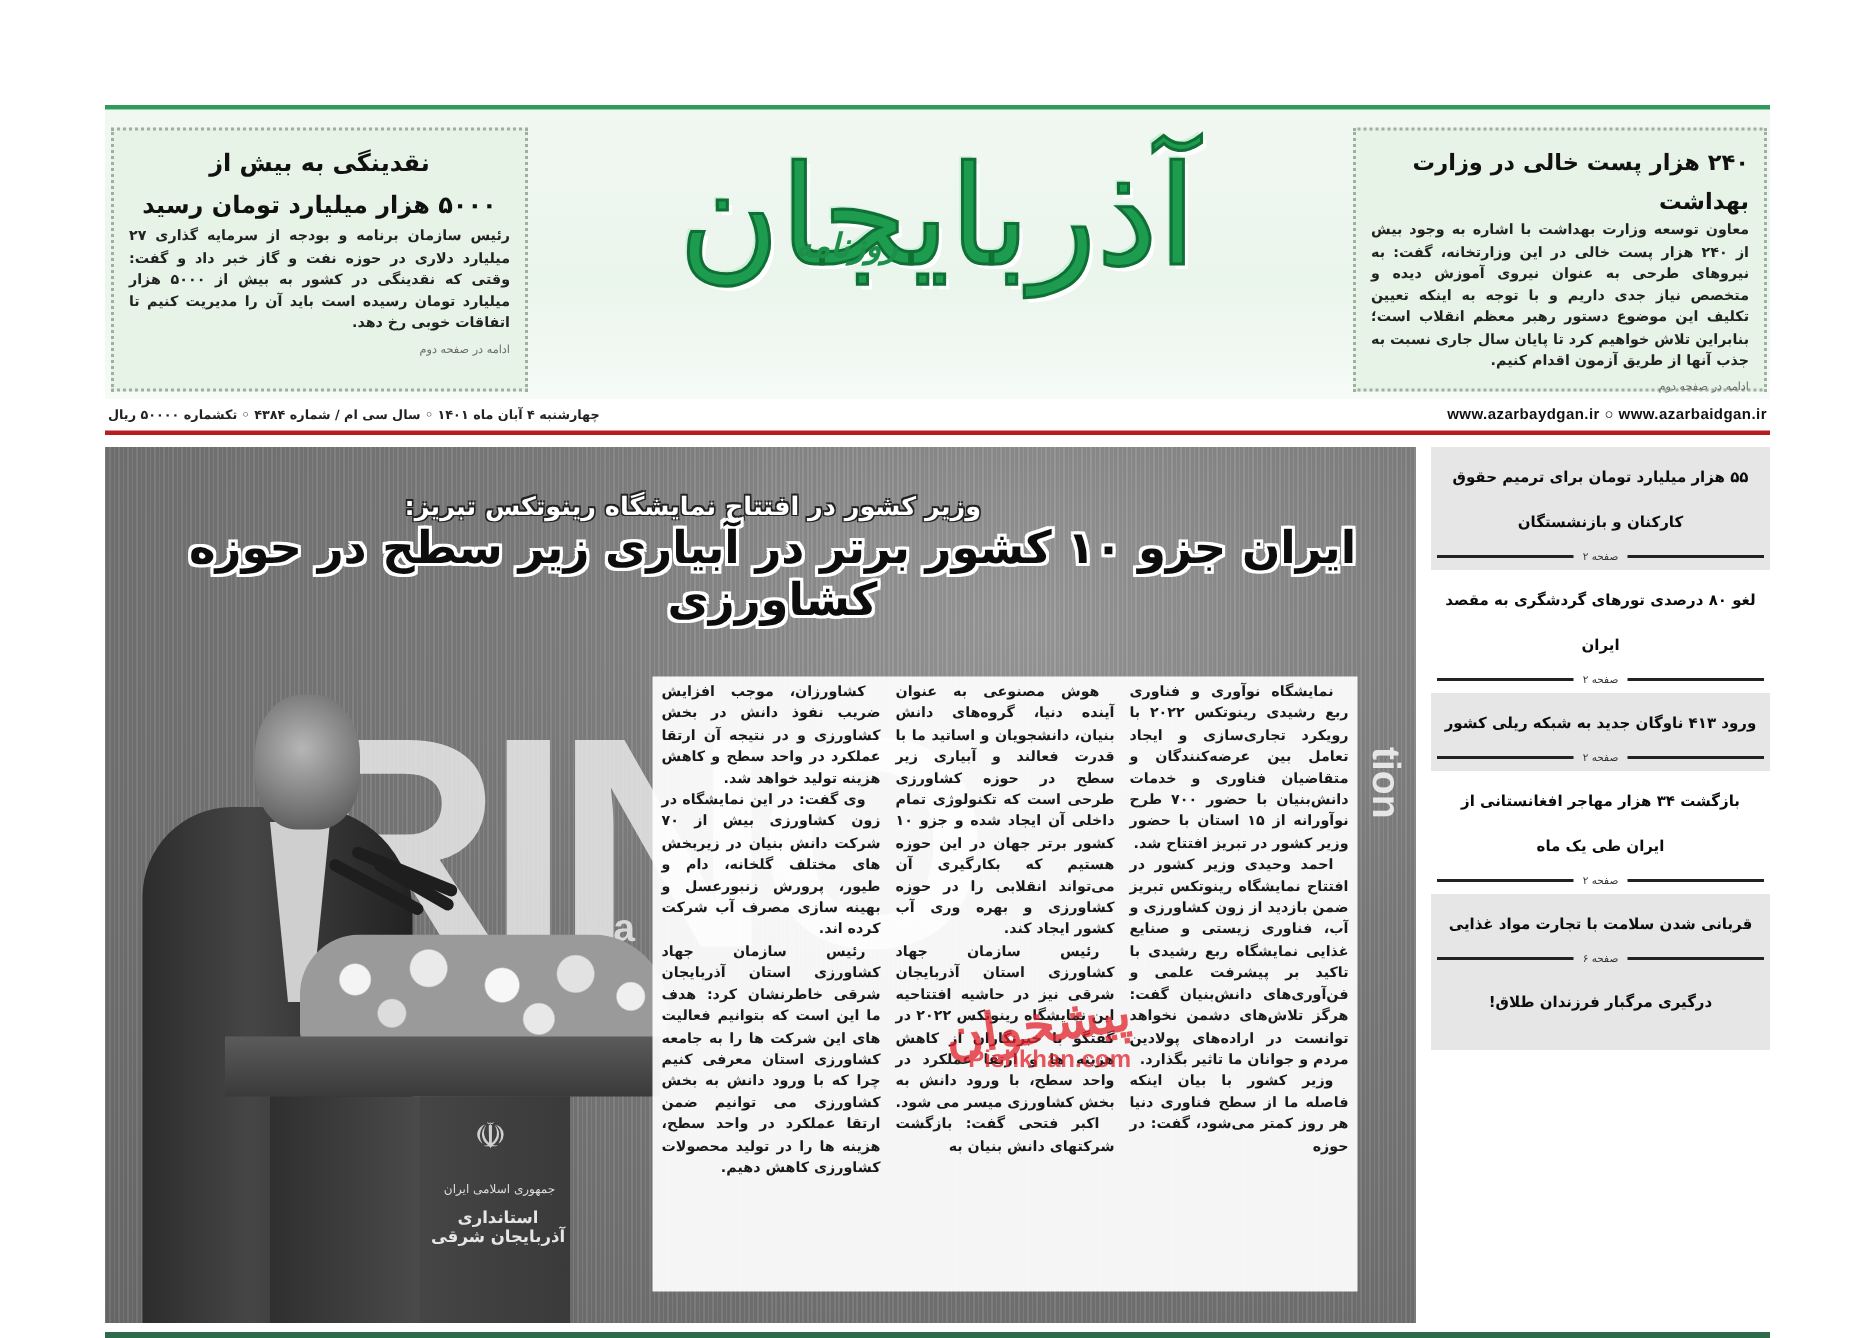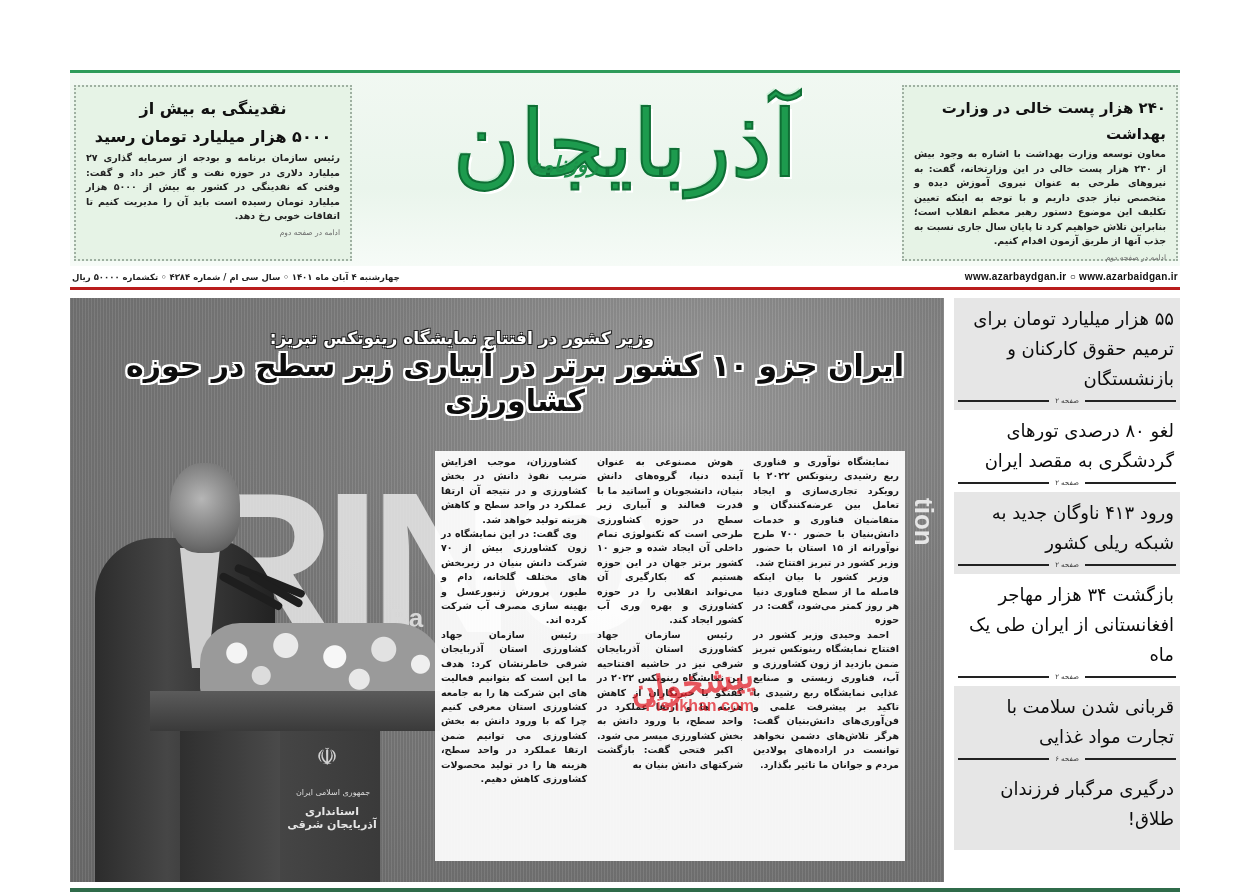--- a/index.html
+++ b/index.html
@@ -152,21 +152,21 @@
   }
   .watermark .wm-fa { font-family: "DejaVu Serif", serif; font-size: 34px; font-weight: bold; transform: rotate(-8deg); display: block; }
   .watermark .wm-en { font-family: "Liberation Sans", sans-serif; font-size: 16px; font-weight: bold; display: block; margin-top: -6px; margin-left: 8px; }
 
   
   .sidebar { position: absolute; left: 884px; top: 228px; width: 226px; height: 584px; }
   .teaser {
     position: relative; width: 226px; padding: 6px 6px 16px; direction: rtl; text-align: center;
   }
   .teaser.shaded { background: #e6e6e6; }
-  .teaser h3 { font-size: 18px; font-weight: normal; line-height: 30px; color: #0c0c0c; text-align: right; }
+  .teaser h3 { font-size: 10px; font-weight: bold; line-height: 30px; color: #0c0c0c; }
   .teaser .ref {
     position: absolute; left: 4px; right: 4px; bottom: 4px; height: 10px;
     display: flex; align-items: center; justify-content: center;
   }
   .teaser .ref::before, .teaser .ref::after {
     content: ""; flex: 1; height: 1.5px; background: #222;
   }
   .teaser .ref span { font-size: 7px; color: #333; padding: 0 6px; direction: rtl; }
 
   .footer-bar {
@@ -224,22 +224,22 @@
       <div class="lectern-body"></div>
       <div class="lectern-panel"></div>
       <div class="emblem">☫</div>
       <div class="lectern-label1">جمهوری اسلامی ایران</div>
       <div class="lectern-label2">استانداری آذربایجان شرقی</div>
     </div>
 
     <div class="columns">
       <div class="col">
         <p>نمایشگاه نوآوری و فناوری ربع رشیدی رینوتکس ۲۰۲۲ با رویکرد تجاری‌سازی و ایجاد تعامل بین عرضه‌کنندگان و متقاضیان فناوری و خدمات دانش‌بنیان با حضور ۷۰۰ طرح نوآورانه از ۱۵ استان با حضور وزیر کشور در تبریز افتتاح شد.</p>
+        <p>احمد وحیدی وزیر کشور در افتتاح نمایشگاه رینوتکس تبریز ضمن بازدید از زون کشاورزی و آب، فناوری زیستی و صنایع غذایی نمایشگاه ربع رشیدی با تاکید بر پیشرفت علمی و فن‌آوری‌های دانش‌بنیان گفت: هرگز تلاش‌های دشمن نخواهد توانست در اراده‌های پولادین مردم و جوانان ما تاثیر بگذارد.</p>
         <p>وزیر کشور با بیان اینکه فاصله ما از سطح فناوری دنیا هر روز کمتر می‌شود، گفت: در حوزه</p>
-        <p>احمد وحیدی وزیر کشور در افتتاح نمایشگاه رینوتکس تبریز ضمن بازدید از زون کشاورزی و آب، فناوری زیستی و صنایع غذایی نمایشگاه ربع رشیدی با تاکید بر پیشرفت علمی و فن‌آوری‌های دانش‌بنیان گفت: هرگز تلاش‌های دشمن نخواهد توانست در اراده‌های پولادین مردم و جوانان ما تاثیر بگذارد.</p>
       </div>
       <div class="col">
         <p>هوش مصنوعی به عنوان آینده دنیا، گروه‌های دانش بنیان، دانشجویان و اساتید ما با قدرت فعالند و آبیاری زیر سطح در حوزه کشاورزی طرحی است که تکنولوژی تمام داخلی آن ایجاد شده و جزو ۱۰ کشور برتر جهان در این حوزه هستیم که بکارگیری آن می‌تواند انقلابی را در حوزه کشاورزی و بهره وری آب کشور ایجاد کند.</p>
         <p>رئیس سازمان جهاد کشاورزی استان آذربایجان شرقی نیز در حاشیه افتتاحیه این نمایشگاه رینوتکس ۲۰۲۲ در گفتگو با خبرنگاران از کاهش هزینه ها و ارتقا عملکرد در واحد سطح، با ورود دانش به بخش کشاورزی میسر می شود.</p>
         <p>اکبر فتحی گفت: بازگشت شرکتهای دانش بنیان به</p>
       </div>
       <div class="col">
         <p>کشاورزان، موجب افزایش ضریب نفوذ دانش در بخش کشاورزی و در نتیجه آن ارتقا عملکرد در واحد سطح و کاهش هزینه تولید خواهد شد.</p>
         <p>وی گفت: در این نمایشگاه در زون کشاورزی بیش از ۷۰ شرکت دانش بنیان در زیربخش های مختلف گلخانه، دام و طیور، پرورش زنبورعسل و بهینه سازی مصرف آب شرکت کرده اند.</p>
         <p>رئیس سازمان جهاد کشاورزی استان آذربایجان شرقی خاطرنشان کرد: هدف ما این است که بتوانیم فعالیت های این شرکت ها را به جامعه کشاورزی استان معرفی کنیم چرا که با ورود دانش به بخش کشاورزی می توانیم ضمن ارتقا عملکرد در واحد سطح، هزینه ها را در تولید محصولات کشاورزی کاهش دهیم.</p>

